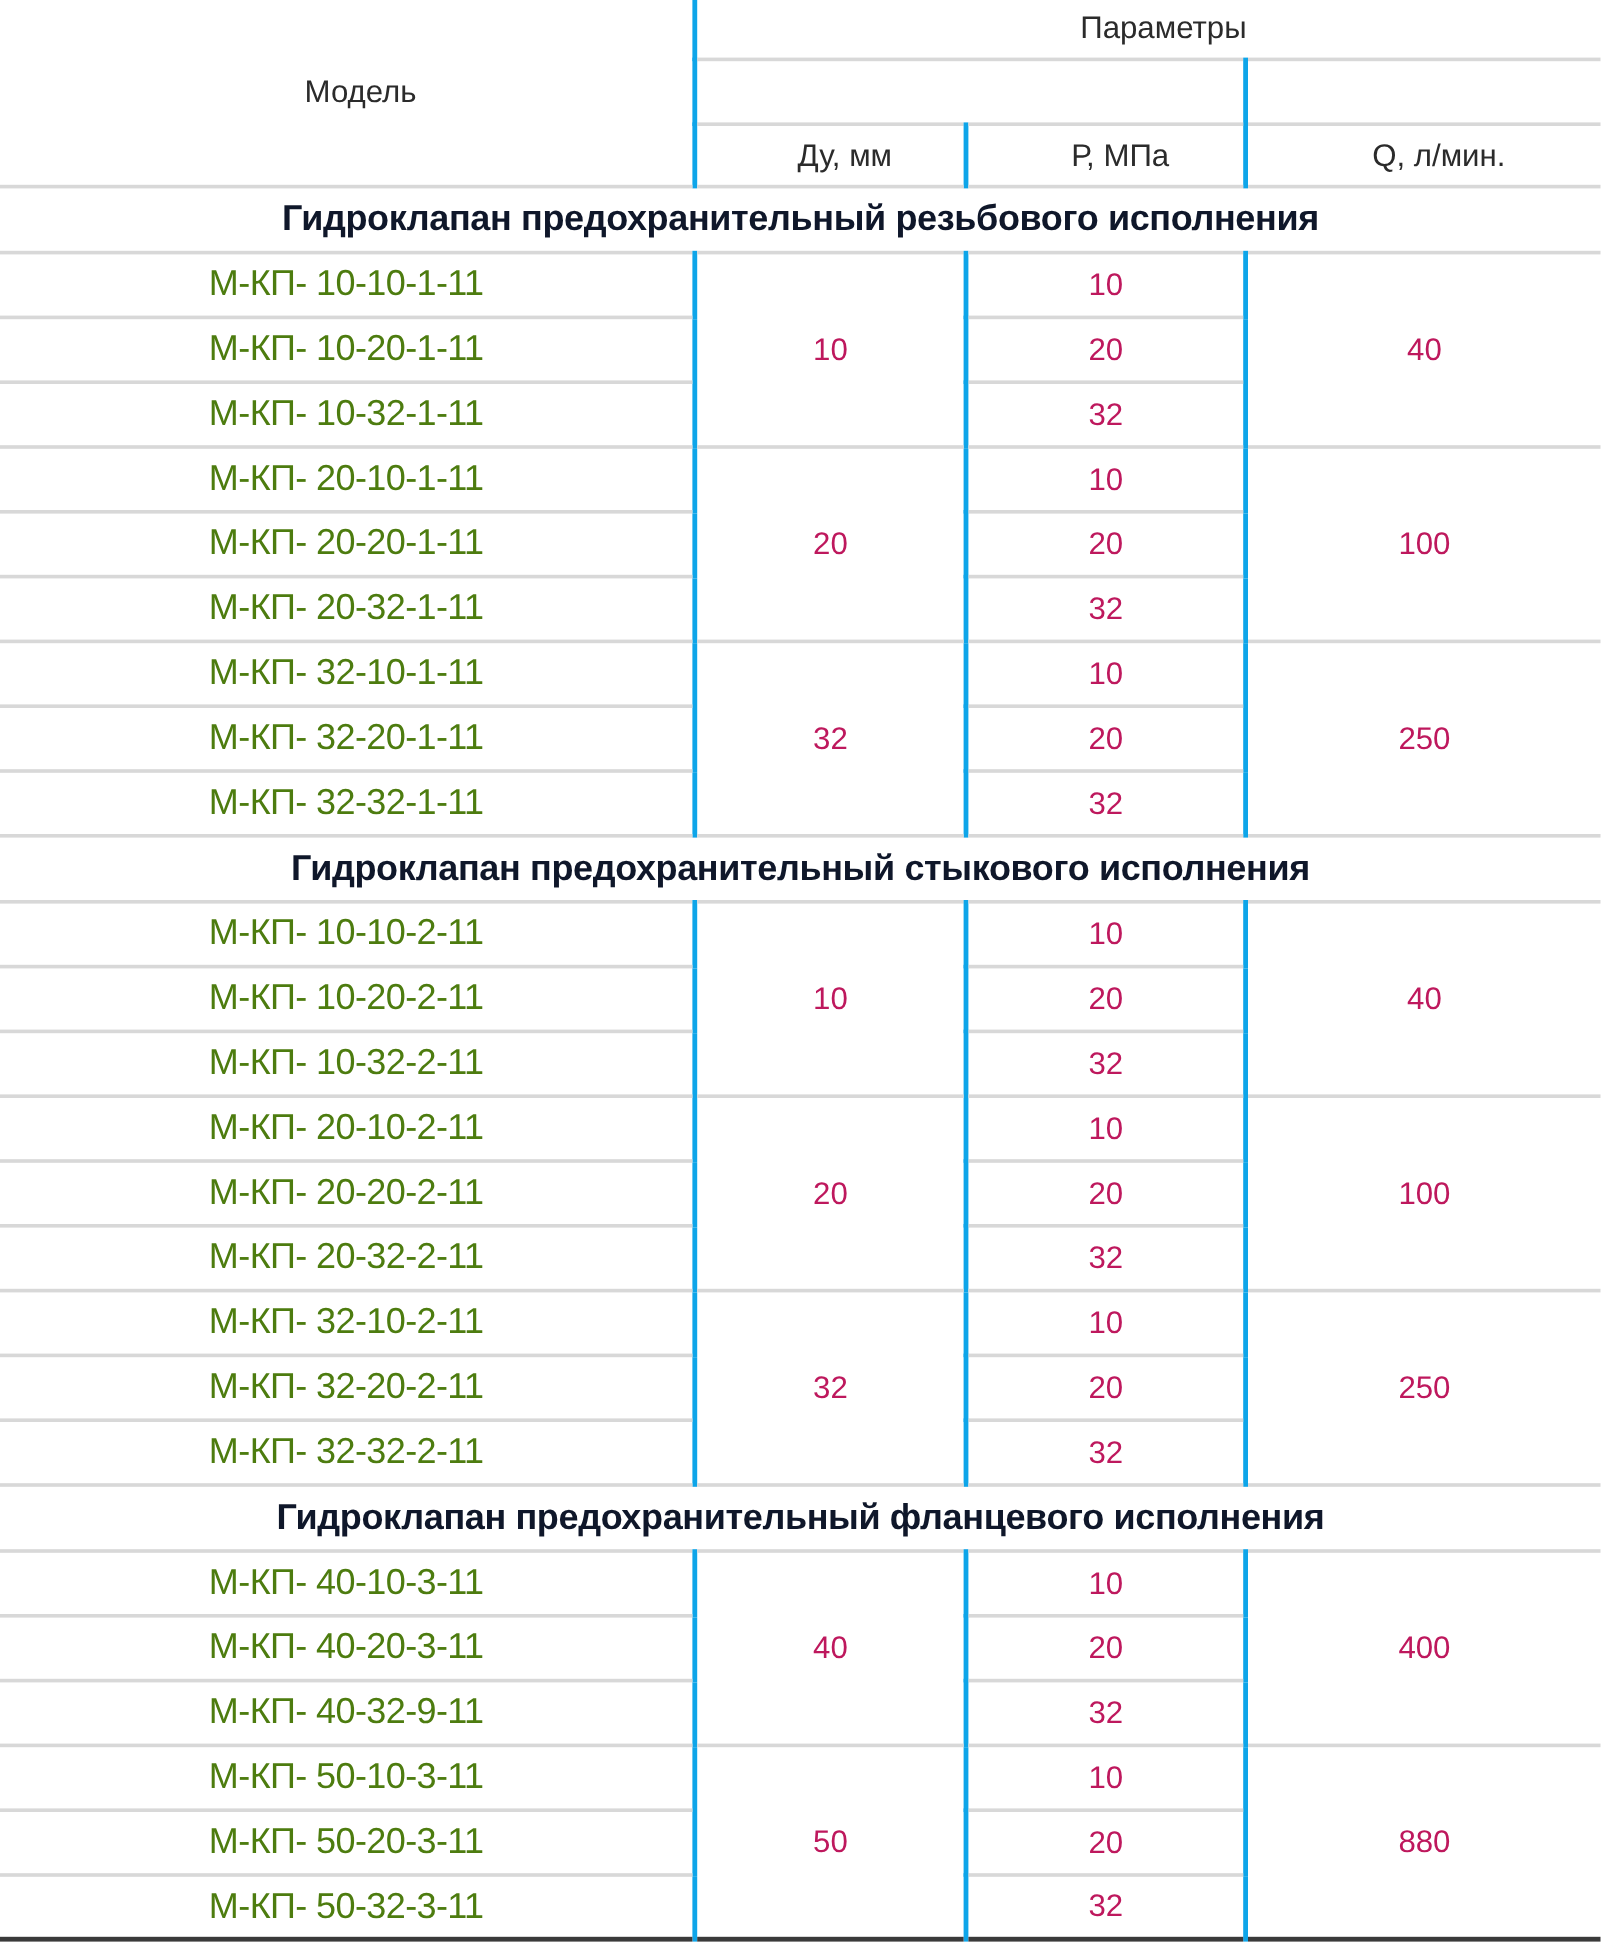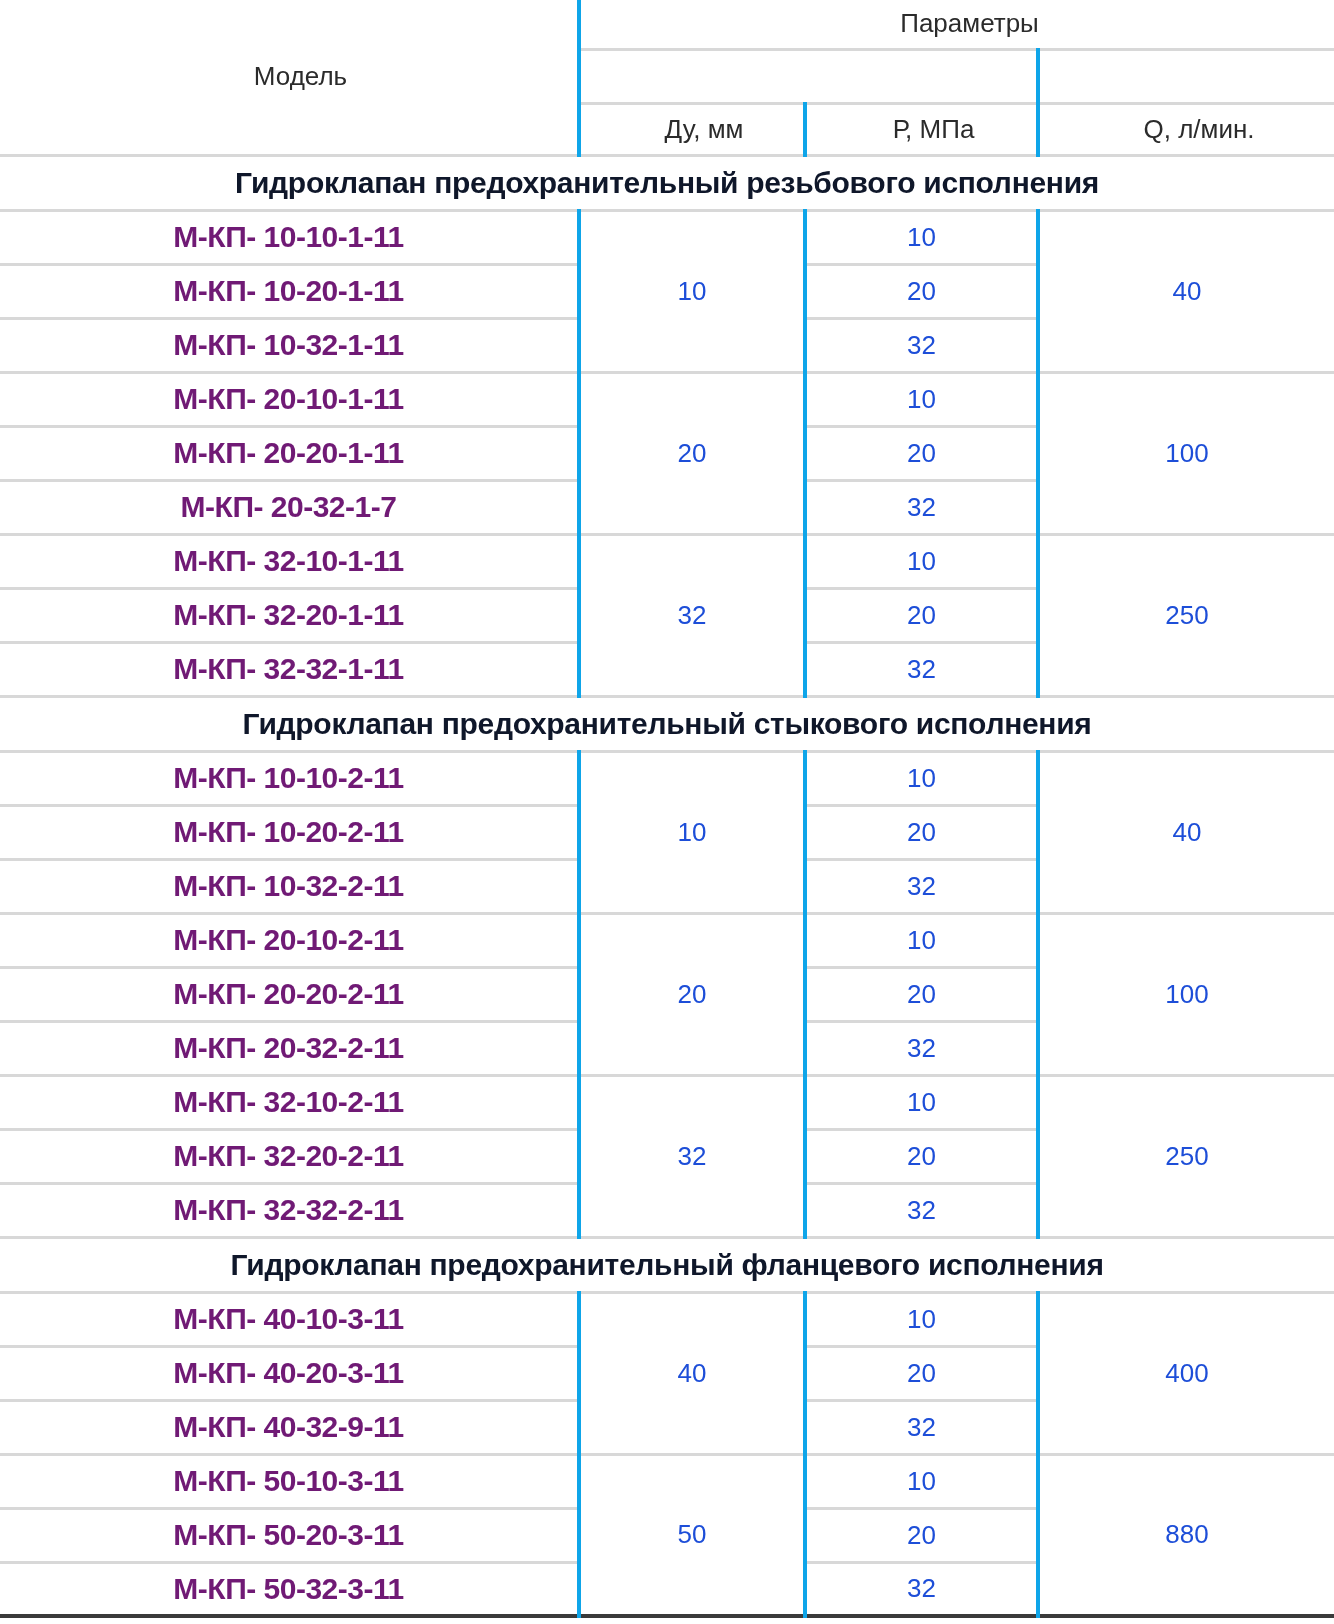--- a/index.html
+++ b/index.html
@@ -32,25 +32,25 @@
 
   .hd-label { font-size: 26px; color: #2b2b2b; padding-left: 24px; }
   .section-title {
     font-size: 30px;
     font-weight: bold;
     color: #0f172a;
     letter-spacing: -0.3px;
   }
   .model-cell {
     font-size: 30px;
-    font-weight: bold;
-    color: #701a75;
+    font-weight: normal;
+    color: #4d7c0f;
     letter-spacing: -0.5px;
   }
-  .val { font-size: 26px; color: #1d4ed8; margin-left: 11px; }
+  .val { font-size: 26px; color: #be185d; margin-left: 11px; }
 </style>
 </head>
 <body>
 
 <div class="page">
   <table class="specs">
     <colgroup>
       <col style="width:579px">
       <col style="width:226px">
       <col style="width:233px">
@@ -95,21 +95,21 @@
       <td class="model-cell vr lt">М-КП- 20-10-1-11</td>
       <td class="val vr lt" rowspan="3">20</td>
       <td class="val vr lt">10</td>
       <td class="val lt" rowspan="3">100</td>
     </tr>
     <tr class="data-row">
       <td class="model-cell vr lt">М-КП- 20-20-1-11</td>
       <td class="val vr lt">20</td>
     </tr>
     <tr class="data-row">
-      <td class="model-cell vr lt">М-КП- 20-32-1-7</td>
+      <td class="model-cell vr lt">М-КП- 20-32-1-11</td>
       <td class="val vr lt">32</td>
     </tr>
 
     <tr class="data-row">
       <td class="model-cell vr lt">М-КП- 32-10-1-11</td>
       <td class="val vr lt" rowspan="3">32</td>
       <td class="val vr lt">10</td>
       <td class="val lt" rowspan="3">250</td>
     </tr>
     <tr class="data-row">

